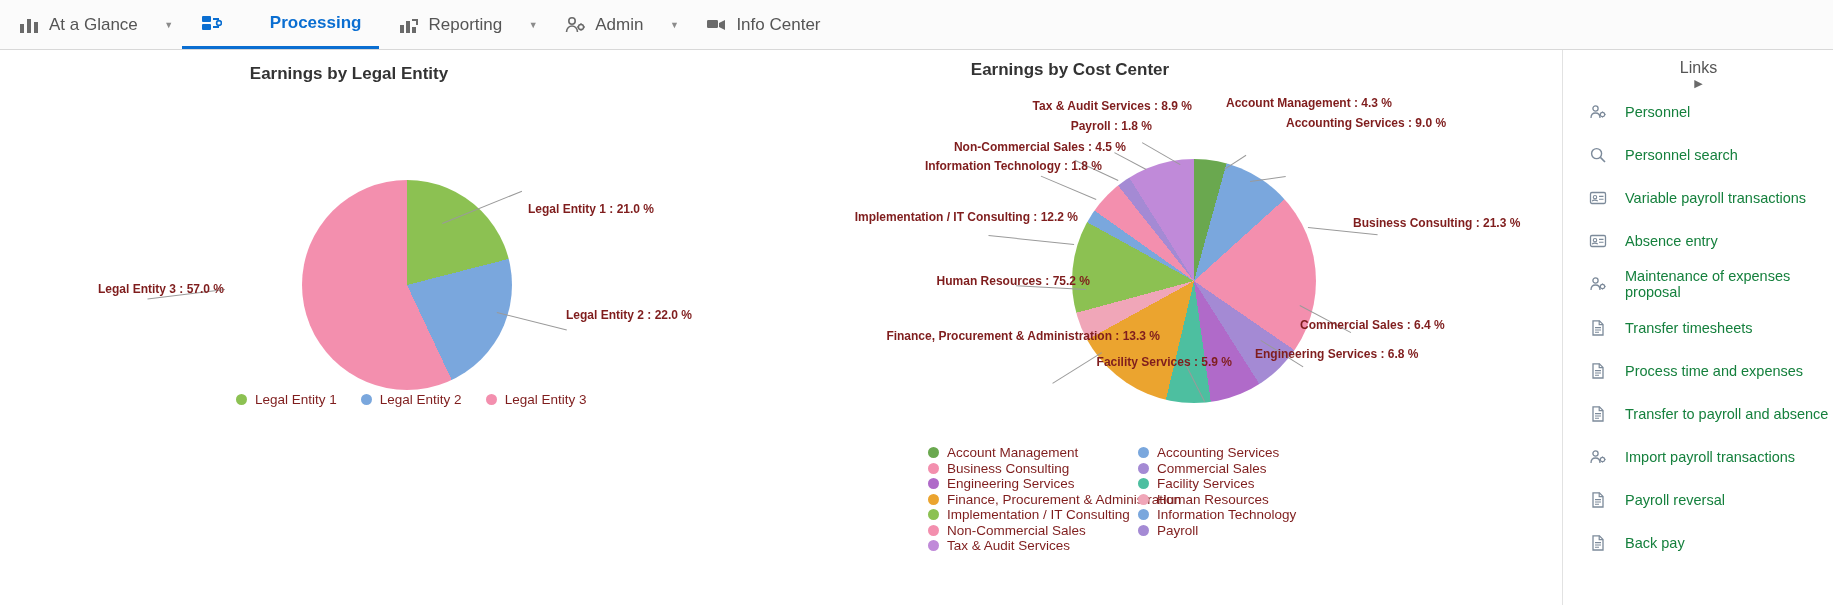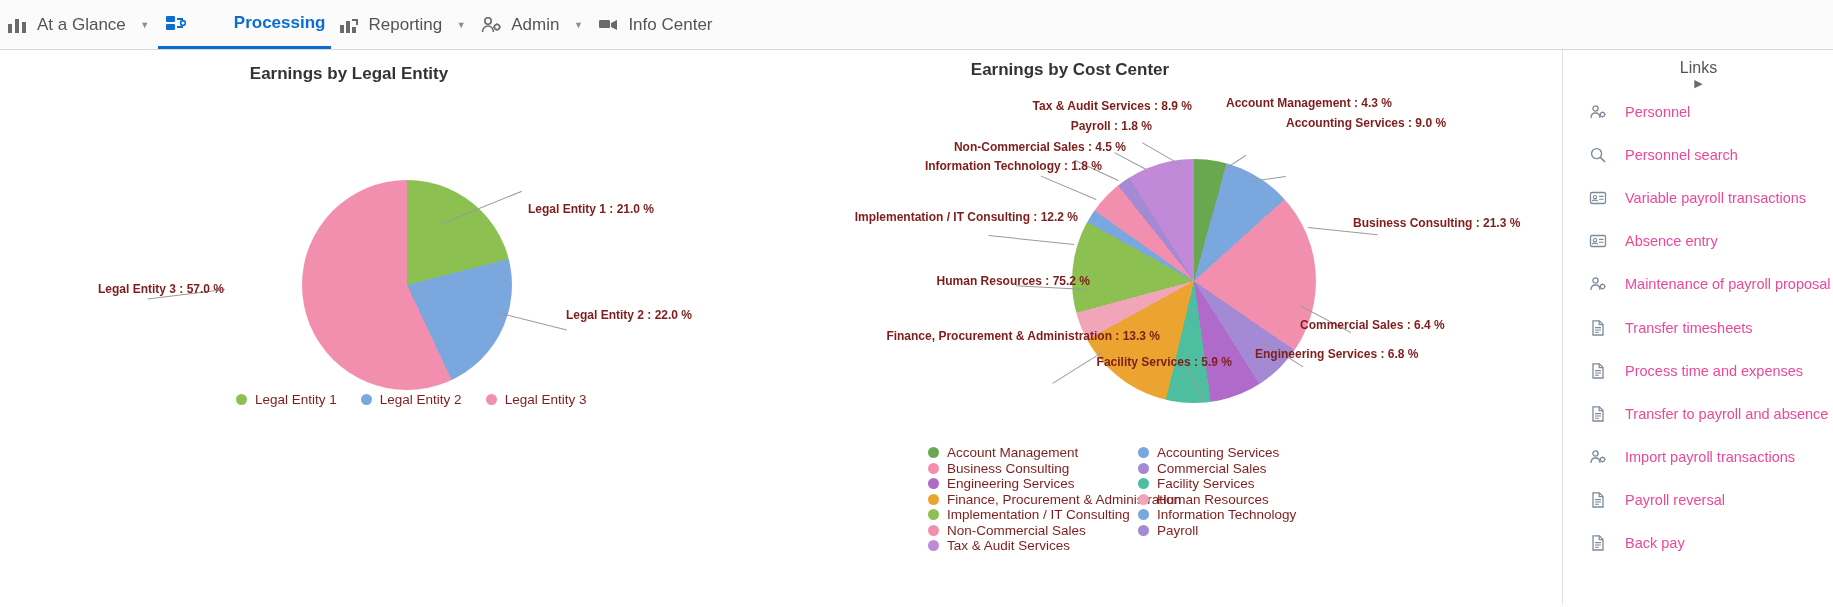--- a/index.html
+++ b/index.html
@@ -25,21 +25,21 @@
     background: #fbfbfb;
     border-bottom: 1px solid #d8d8d8;
     display: flex;
     align-items: stretch;
     box-sizing: border-box;
   }
   .navitem {
     display: flex;
     align-items: center;
     gap: 9px;
-    padding: 0 6px;
+    padding: 0 18px;
     height: 100%;
     box-sizing: border-box;
     color: #555555;
     font-size: 17px;
     cursor: default;
   }
   .navitem.active {
     color: #0a6ed1;
     border-bottom: 3px solid #0a6ed1;
     font-weight: bold;
@@ -144,21 +144,21 @@
     width: 271px;
   }
   .link-row {
     display: flex;
     align-items: center;
     gap: 18px;
     height: 43.2px;
     padding-left: 26px;
     box-sizing: border-box;
     font-size: 14.5px;
-    color: #ec4899;
+    color: #15803d;
     cursor: default;
   }
   .link-row .licon {
     width: 18px; height: 18px;
     flex: 0 0 auto;
     display: block;
     color: #7c8a9a;
   }
 
   .bottom-bar {
@@ -439,21 +439,21 @@
 
       <div class="link-row">
         <span class="licon">
           <svg viewBox="0 0 18 18" width="18" height="18">
             <circle cx="6.5" cy="5.5" r="2.6" fill="none" stroke="#7c8a9a" stroke-width="1.3"></circle>
             <path d="M2 15 c0-3.4 2.2-5 4.5-5 s4.5 1.6 4.5 5" fill="none" stroke="#7c8a9a" stroke-width="1.3"></path>
             <circle cx="13.5" cy="11.5" r="2.2" fill="none" stroke="#7c8a9a" stroke-width="1.2"></circle>
             <path d="M13.5 8.4v1.1M13.5 13.5v1.1M10.4 11.5h1.1M15.5 11.5h1.1" stroke="#7c8a9a" stroke-width="1.1"></path>
           </svg>
         </span>
-        <span>Maintenance of payroll proposal</span>
+        <span>Maintenance of expenses proposal</span>
       </div>
 
       <div class="link-row">
         <span class="licon">
           <svg viewBox="0 0 18 18" width="18" height="18">
             <path d="M4 1.8h6.4L14 5.4V16H4z" fill="none" stroke="#7c8a9a" stroke-width="1.3"></path>
             <path d="M10.2 1.8v3.8H14" fill="none" stroke="#7c8a9a" stroke-width="1.2"></path>
             <path d="M6 8.6h6M6 11h6M6 13.2h4" stroke="#7c8a9a" stroke-width="1.1"></path>
           </svg>
         </span>

